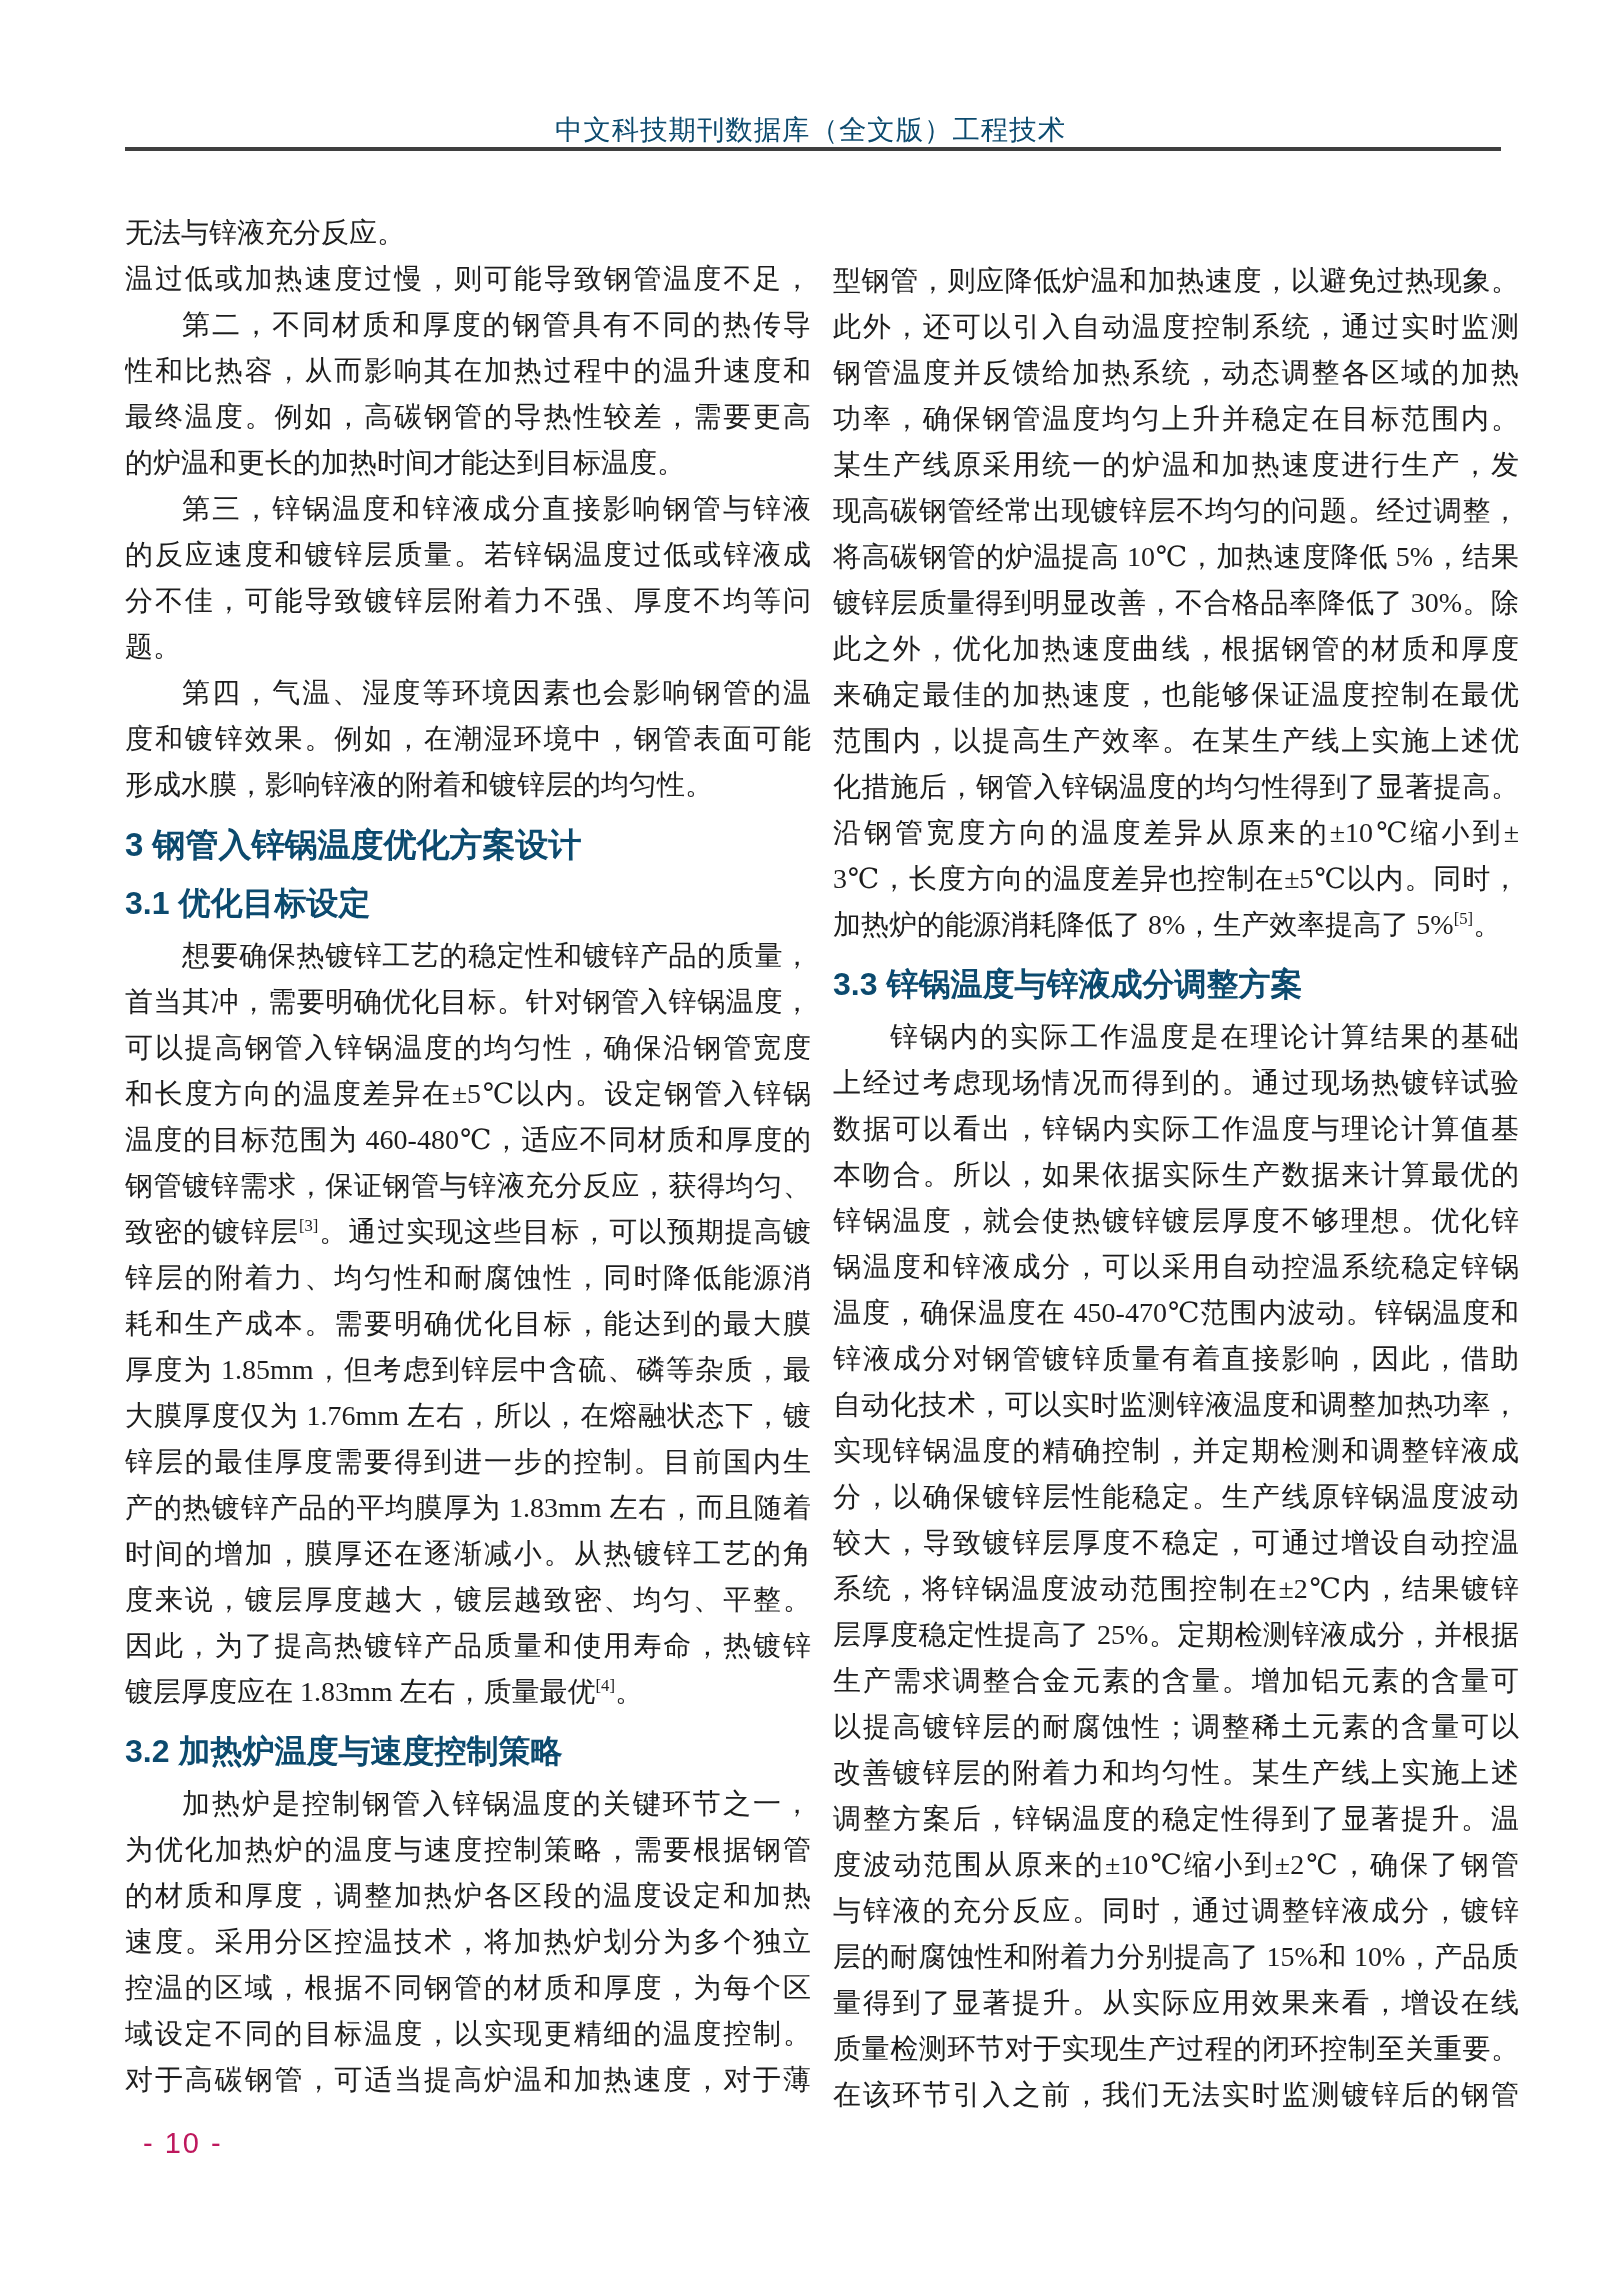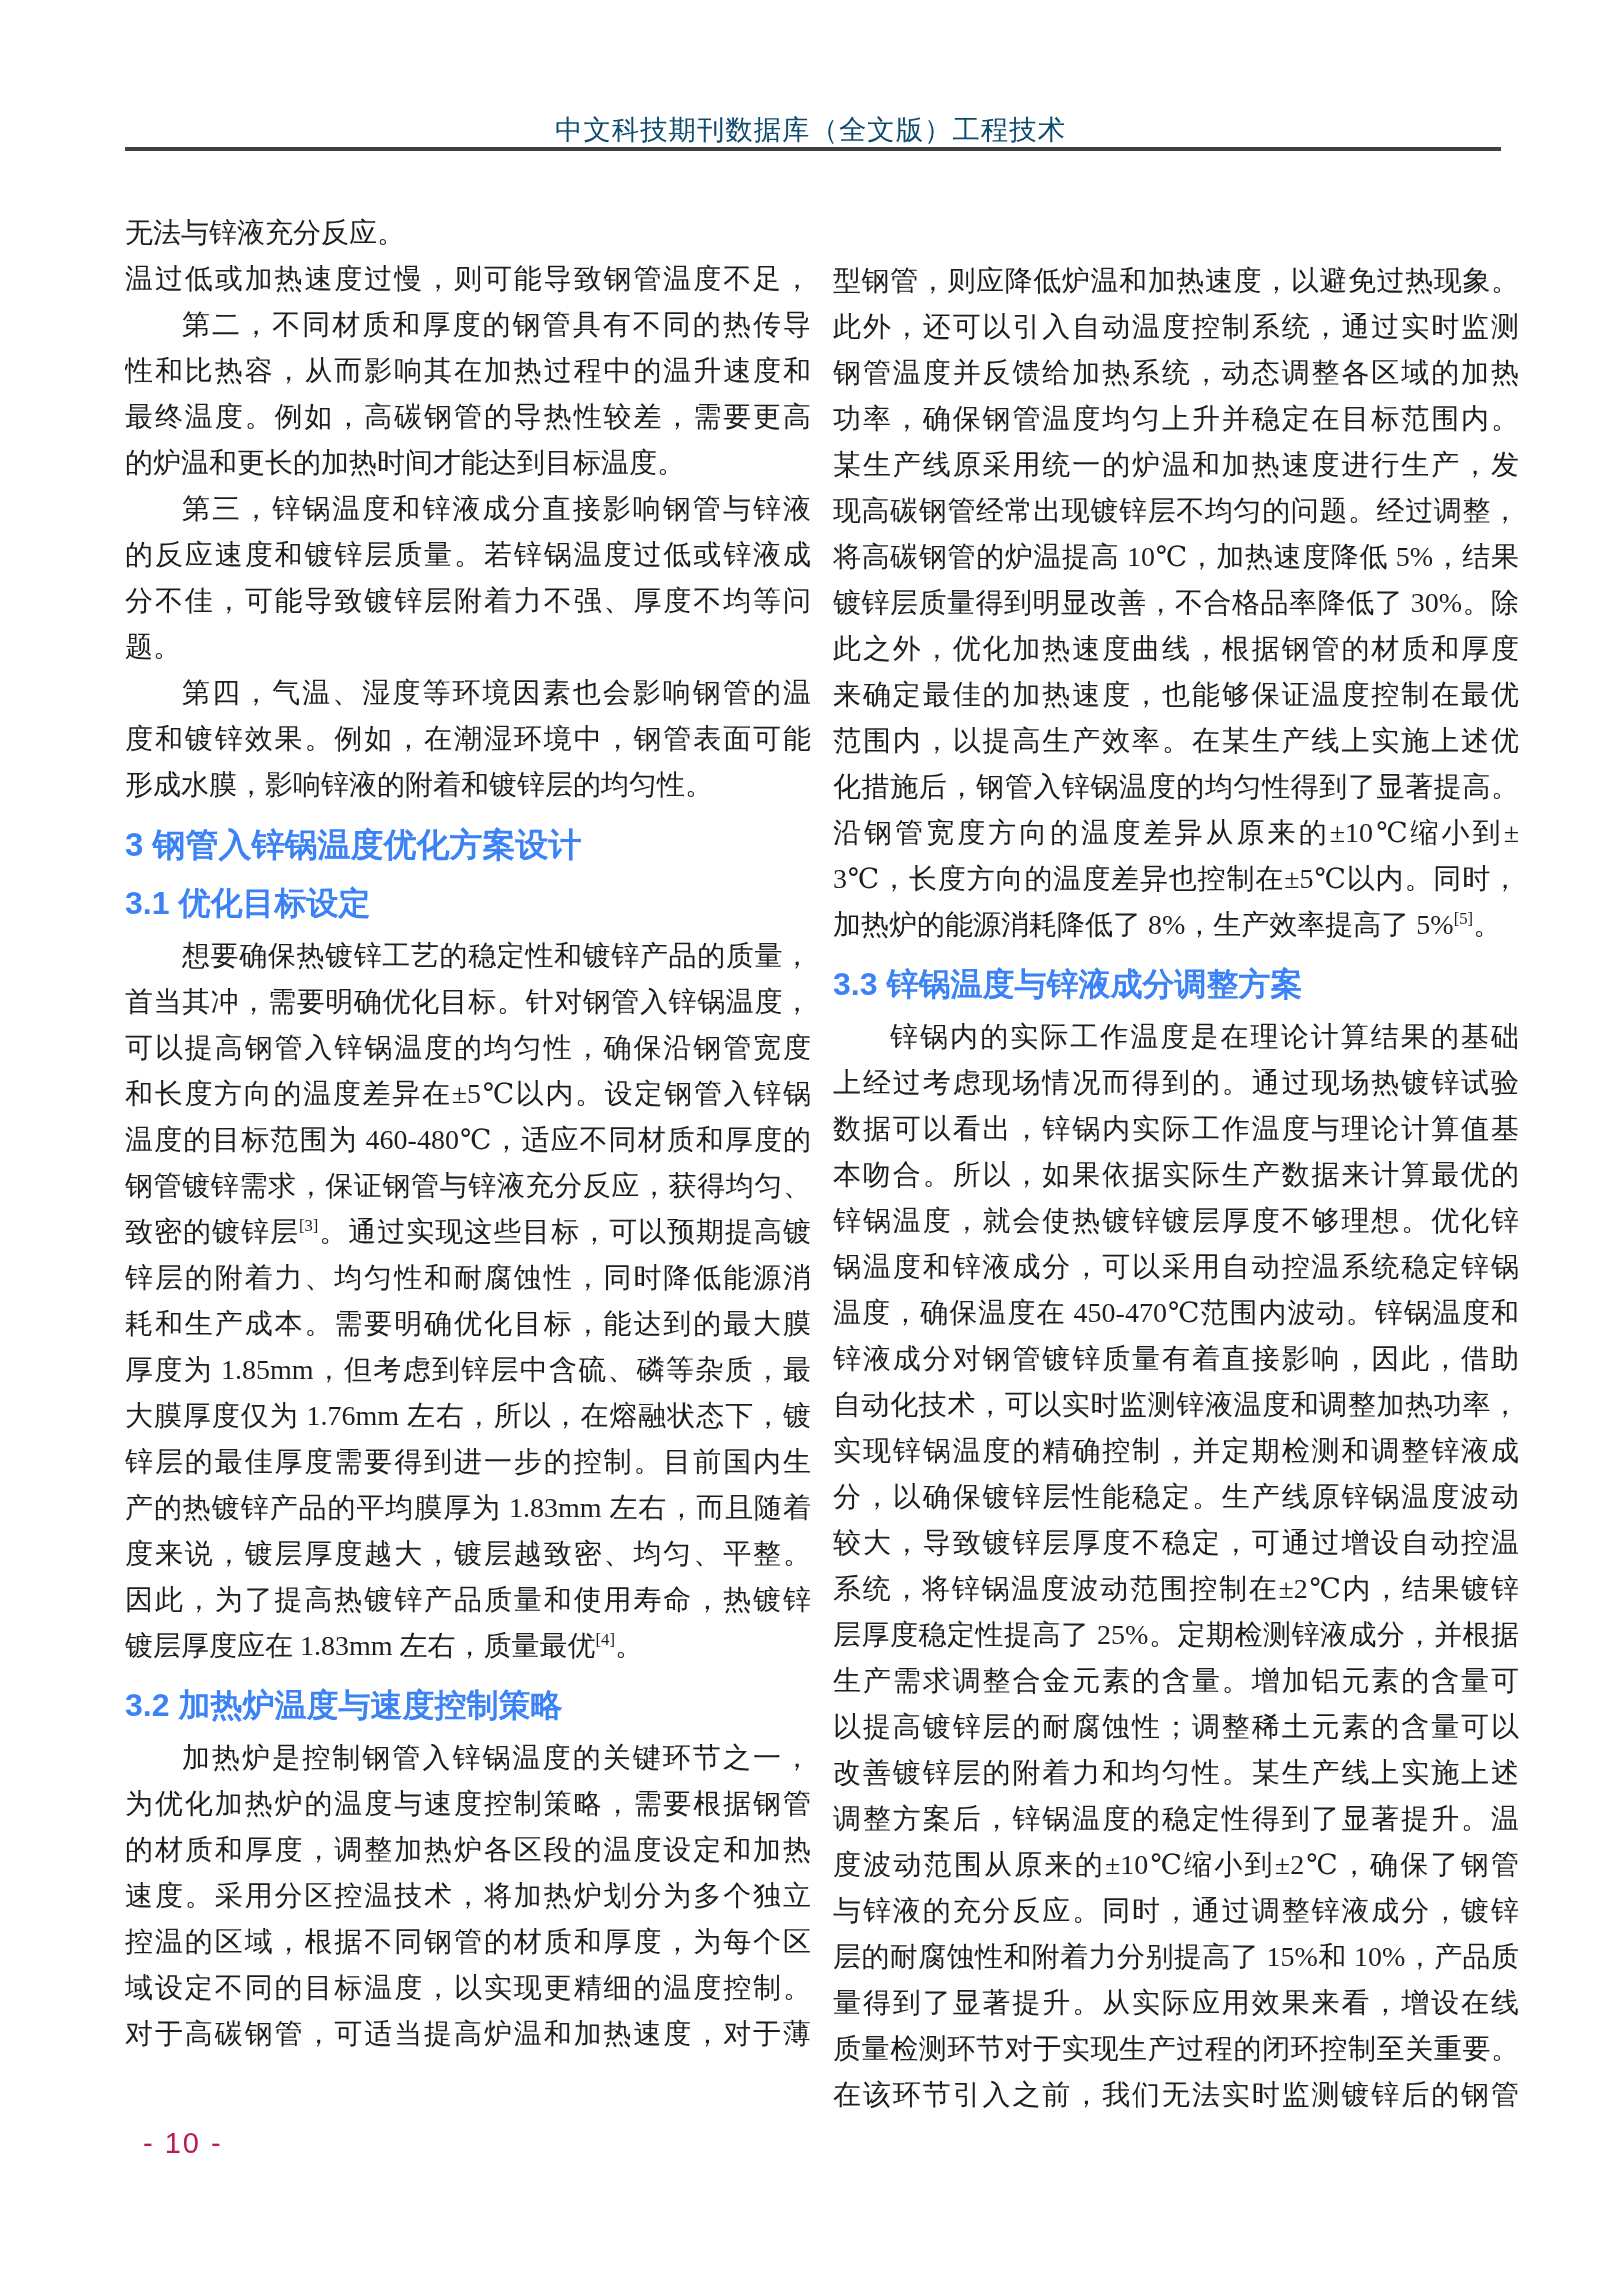--- a/index.html
+++ b/index.html
@@ -49,21 +49,21 @@
     text-align-last: justify;
     text-justify: inter-character;
     overflow: hidden;
     white-space: nowrap;
   }
   .line.end { text-align-last: left; }
   .line.indent { text-indent: 57px; }
   .h1, .h2 {
     font-family: "Liberation Sans", "DejaVu Sans", sans-serif;
     font-weight: 700;
-    color: #3b82f6;
+    color: #0c4a6e;
     height: 47px;
     line-height: 47px;
     margin-top: 12.7px;
     margin-bottom: 5.9px;
     text-align: left;
     white-space: nowrap;
   }
   .h1 { font-size: 33px; }
   .h2 { font-size: 32px; }
   sup {
@@ -111,20 +111,21 @@
     <div class="line">和长度方向的温度差异在±5℃以内。设定钢管入锌锅</div>
     <div class="line">温度的目标范围为 460-480℃，适应不同材质和厚度的</div>
     <div class="line">钢管镀锌需求，保证钢管与锌液充分反应，获得均匀、</div>
     <div class="line"><span>致密的镀锌层</span><sup>[3]</sup><span>。通过实现这些目标，可以预期提高镀</span></div>
     <div class="line">锌层的附着力、均匀性和耐腐蚀性，同时降低能源消</div>
     <div class="line">耗和生产成本。需要明确优化目标，能达到的最大膜</div>
     <div class="line">厚度为 1.85mm，但考虑到锌层中含硫、磷等杂质，最</div>
     <div class="line">大膜厚度仅为 1.76mm 左右，所以，在熔融状态下，镀</div>
     <div class="line">锌层的最佳厚度需要得到进一步的控制。目前国内生</div>
     <div class="line">产的热镀锌产品的平均膜厚为 1.83mm 左右，而且随着</div>
+    <div class="line">时间的增加，膜厚还在逐渐减小。从热镀锌工艺的角</div>
     <div class="line">度来说，镀层厚度越大，镀层越致密、均匀、平整。</div>
     <div class="line">因此，为了提高热镀锌产品质量和使用寿命，热镀锌</div>
     <div class="line end"><span>镀层厚度应在 1.83mm 左右，质量最优</span><sup>[4]</sup><span>。</span></div>
     <div class="h2">3.2 加热炉温度与速度控制策略</div>
     <div class="line indent">加热炉是控制钢管入锌锅温度的关键环节之一，</div>
     <div class="line">为优化加热炉的温度与速度控制策略，需要根据钢管</div>
     <div class="line">的材质和厚度，调整加热炉各区段的温度设定和加热</div>
     <div class="line">速度。采用分区控温技术，将加热炉划分为多个独立</div>
     <div class="line">控温的区域，根据不同钢管的材质和厚度，为每个区</div>
     <div class="line">域设定不同的目标温度，以实现更精细的温度控制。</div>

